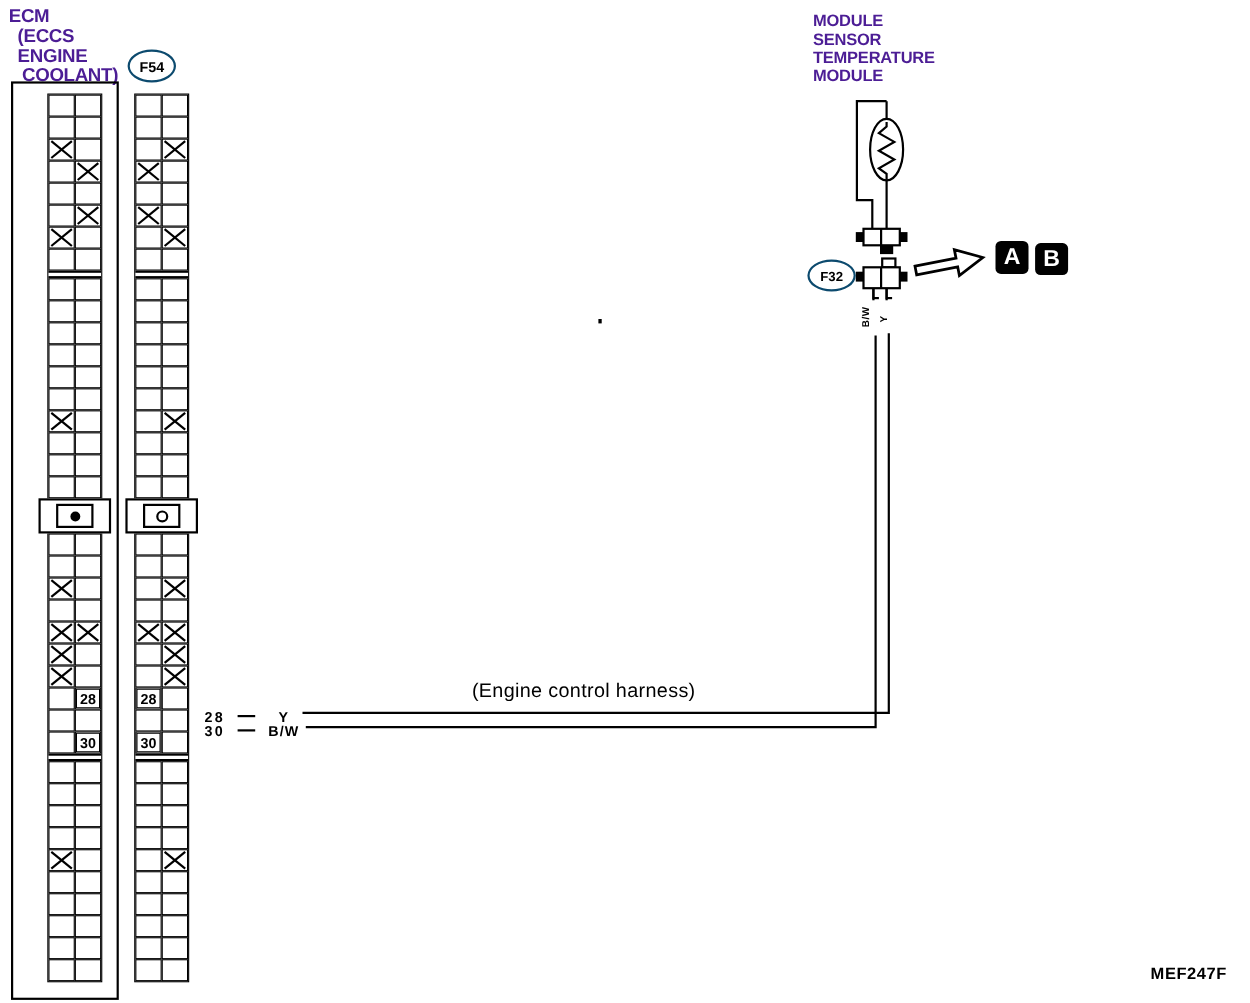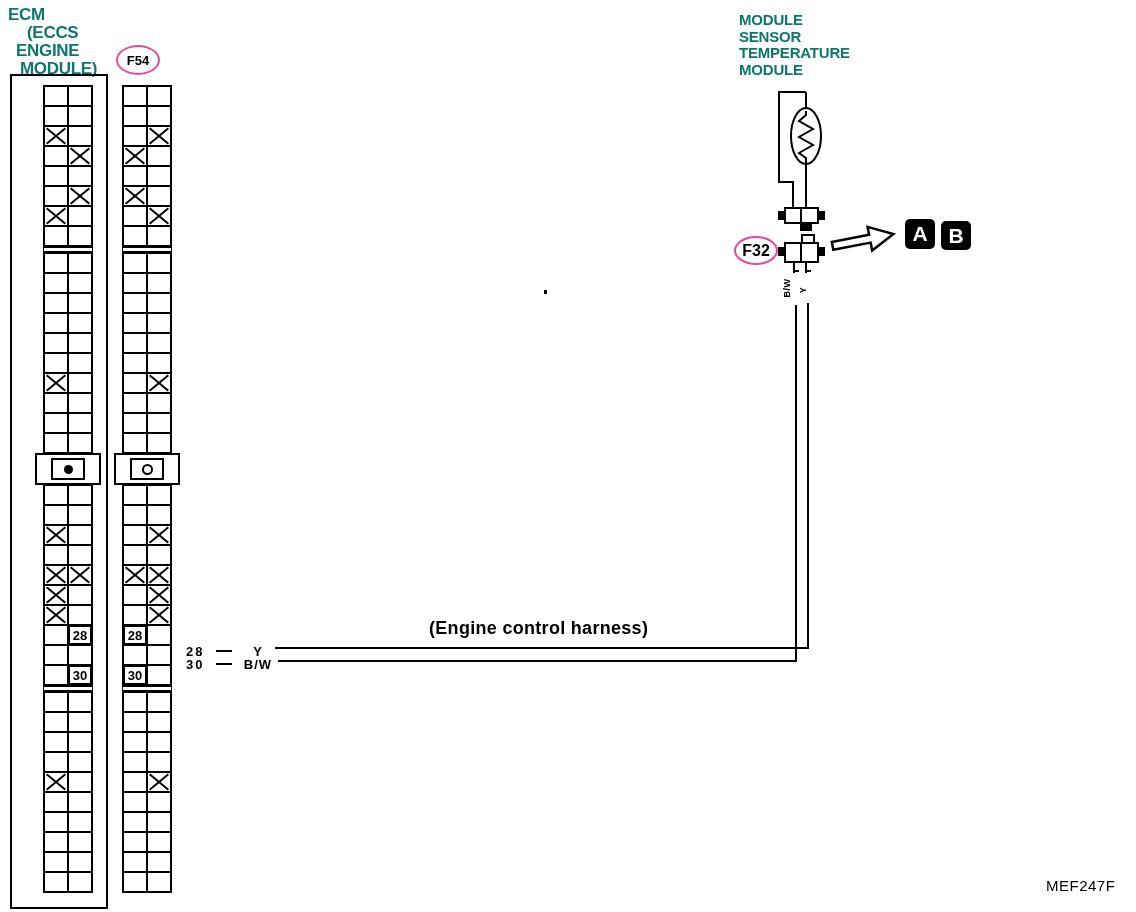--- a/index.html
+++ b/index.html
@@ -1,32 +1,32 @@
 <!DOCTYPE html>
 <html><head>
 <meta charset="utf-8">
 <style>
   html,body{margin:0;padding:0;background:#fff;}
   #page{position:relative;width:1136px;height:912px;background:#ffffff;color:#000;
         font-family:"Liberation Sans",sans-serif;overflow:hidden;}
   .abs{position:absolute;}
-  .blocktext{font-weight:bold;color:#0f766e;}
+  .blocktext{font-weight:bold;color:#4c1d95;}
 
   
   #ecm-title{left:8px;top:6px;font-size:17px;line-height:18px;letter-spacing:-0.3px;}
-  #ecm-title .l1{margin-left:19px;} #ecm-title .l2{margin-left:8px;} #ecm-title .l3{margin-left:12px;}
+  #ecm-title .l1{margin-left:8px;} #ecm-title .l2{margin-left:8px;} #ecm-title .l3{margin-left:12px;}
 
   
   #sensor-title{left:739px;top:12px;font-size:15px;line-height:16.5px;letter-spacing:-0.2px;}
 
   
-  .oval{border:2px solid #ec4899;border-radius:50%;display:flex;align-items:center;justify-content:center;
+  .oval{border:2px solid #0c4a6e;border-radius:50%;display:flex;align-items:center;justify-content:center;
         font-weight:bold;background:#fff;}
   #f54-oval{left:116px;top:45px;width:40px;height:26px;font-size:13px;}
-  #f32-oval{left:734px;top:236px;width:40px;height:25px;font-size:16px;}
+  #f32-oval{left:734px;top:236px;width:40px;height:25px;font-size:12px;}
 
   
   #ecm-box{left:10px;top:74px;width:94px;height:831px;border:2px solid #000;}
 
   
   .tgrid{display:grid;grid-template-columns:1fr 1fr;border:1px solid #000;background:#fff;width:50px;box-sizing:border-box;}
   #ecm-grid{left:43px;top:85px;}
   #f54-grid{left:122px;top:85px;}
   .gcell{box-sizing:border-box;height:20px;border:1px solid #000;position:relative;}
   .gcell.num{display:flex;align-items:center;justify-content:center;font-weight:bold;font-size:13px;
@@ -48,22 +48,22 @@
   .wire-label .dash{width:16px;height:2px;background:#000;margin:0 4px 0 2px;}
   .wire-label .color{width:44px;text-align:center;letter-spacing:1px;}
   #wire-label-28{left:186px;top:644px;}
   #wire-label-30{left:186px;top:657px;}
 
   
   .rot{font-weight:bold;font-size:9px;width:32px;text-align:center;transform:rotate(-90deg);letter-spacing:0.5px;}
   #pinlbl-bw{left:771px;top:283px;}
   #pinlbl-y{left:787px;top:285px;}
 
-  #harness-note{left:429px;top:618px;font-size:18px;font-weight:bold;letter-spacing:0.3px;}
-  #figure-code{left:1046px;top:877px;font-size:15px;font-weight:normal;letter-spacing:0.5px;}
+  #harness-note{left:429px;top:618px;font-size:18px;font-weight:normal;letter-spacing:0.3px;}
+  #figure-code{left:1046px;top:877px;font-size:15px;font-weight:bold;letter-spacing:0.5px;}
 
   .callout{background:#000;color:#fff;display:flex;align-items:center;justify-content:center;
            font-weight:bold;font-size:21px;border-radius:5px;}
   #callout-a{left:905px;top:219px;width:30px;height:30px;}
   #callout-b{left:941px;top:221px;width:30px;height:29px;}
 
   svg .ln{stroke:#000;stroke-width:2;fill:none;}
   svg .fillb{fill:#000;stroke:none;}
   svg .outl{fill:#fff;stroke:#000;stroke-width:2;}
 
@@ -71,21 +71,21 @@
 </style>
 </head>
 <body>
 
 <div id="page">
 
   <div class="abs blocktext" id="ecm-title">
     <div>ECM</div>
     <div class="l1">(ECCS</div>
     <div class="l2">ENGINE</div>
-    <div class="l3">MODULE)</div>
+    <div class="l3">COOLANT)</div>
   </div>
 
   <div class="abs oval" id="f54-oval">F54</div>
 
   <div class="abs" id="ecm-box"></div>
 
   <div class="abs tgrid" id="ecm-grid">
       <div class="gcell"></div>
       <div class="gcell"></div>
       <div class="gcell"></div>

